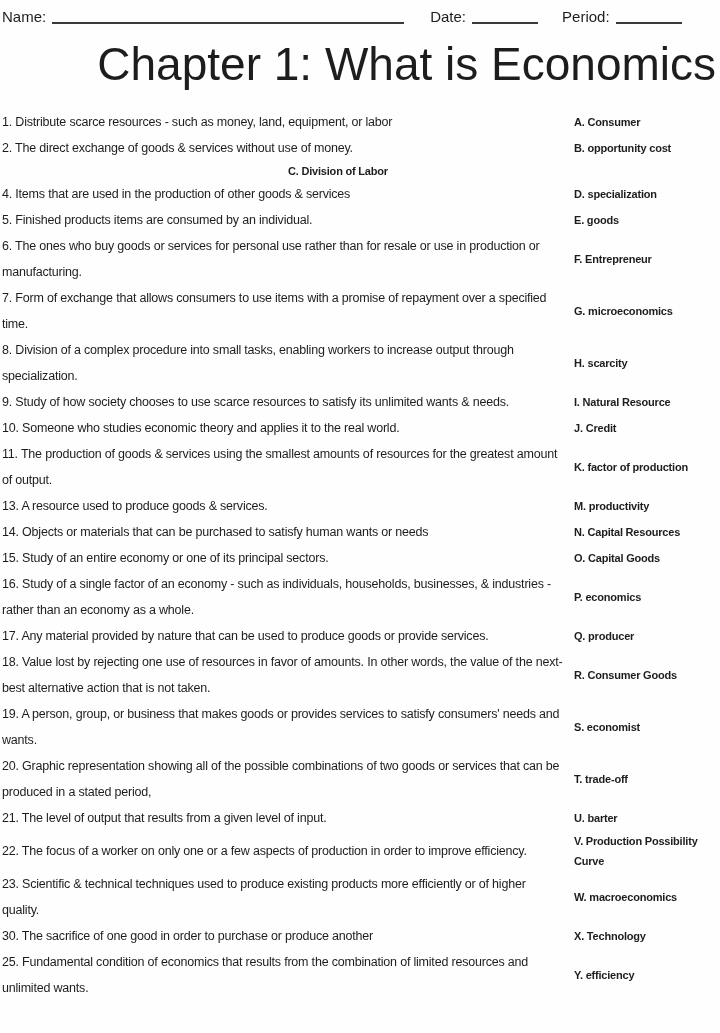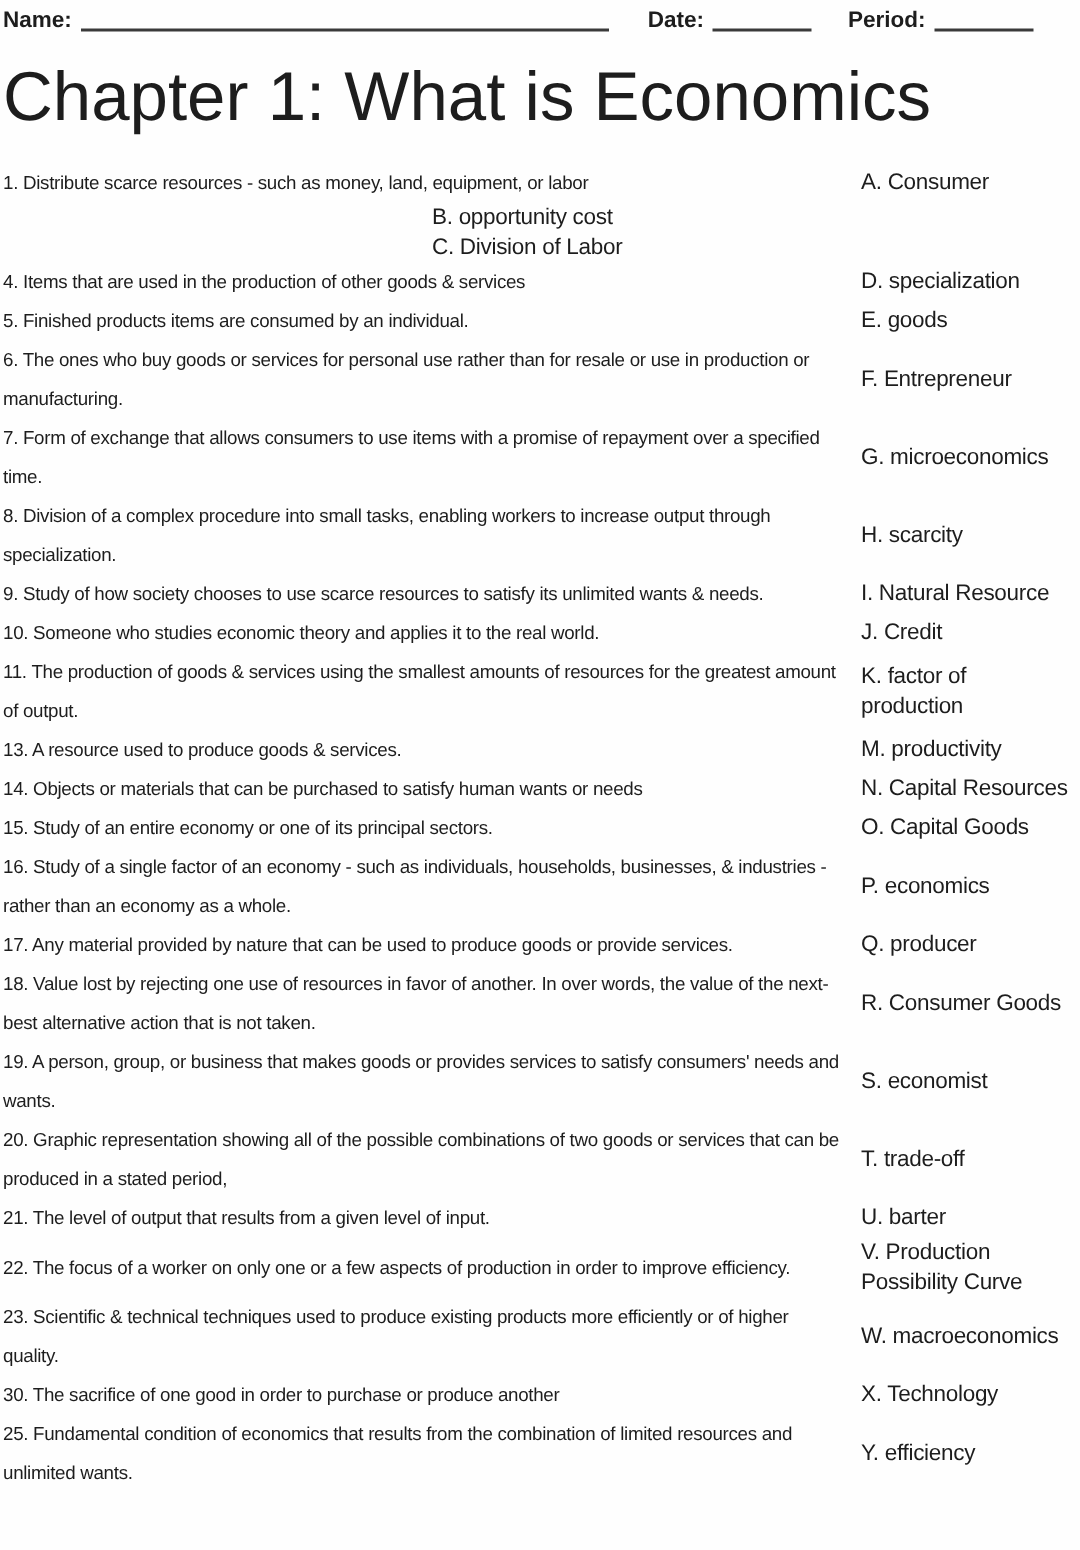--- a/index.html
+++ b/index.html
@@ -14,39 +14,39 @@
     background: #fefefe;
     color: #1d1d1d;
     font-family: "Liberation Sans", sans-serif;
     overflow: hidden;
     box-sizing: border-box;
     padding: 5px 4px 0 2px;
   }
   
   .header-row {
     display: flex;
-    align-items: flex-start;
+    align-items: center;
     font-size: 15px;
-    font-weight: bold;
+    font-weight: normal;
     height: 22px;
     white-space: nowrap;
   }
   .blank {
     display: inline-block;
     border-bottom: 2px solid #3a3a3a;
     height: 14px;
   }
   .blank.name { width: 352px; margin: 0 8px 1px 6px; }
   .blank.date { width: 66px; margin: 0 8px 1px 6px; }
   .blank.period { width: 66px; margin: 0 0 1px 6px; }
   .spacer-a { width: 18px; }
   .spacer-b { width: 16px; }
   
   .title {
-    text-align: left;
+    text-align: right;
     font-size: 46px;
     font-weight: 500;
     letter-spacing: 0px;
     margin: 8px 0 0 0;
     line-height: 58px;
     white-space: nowrap;
   }
   
   .list {
     margin-top: 16px;
@@ -58,24 +58,25 @@
   }
   .question {
     flex: 1 1 auto;
     font-size: 12.5px;
     line-height: 26px;
     letter-spacing: -0.2px;
     padding-right: 10px;
   }
   .answer {
     flex: 0 0 142px;
-    font-size: 15px;
+    font-size: 11px;
     line-height: 20px;
     letter-spacing: -0.2px;
     align-self: center;
+    font-weight: bold;
   }
 </style>
 </head>
 <body>
 
 <div class="page">
 
   <div class="header-row">
     <span>Name:</span>
     <span class="blank name"></span>
@@ -89,20 +90,21 @@
 
   <div class="title">Chapter 1: What is Economics</div>
 
   <div class="list">
   <div class="row">
     <div class="question"><span>1.</span> <span>Distribute scarce resources - such as money, land, equipment, or labor</span></div>
     <div class="answer"><span>A.</span> <span>Consumer</span></div>
   </div>
 
   <div class="row">
+    <div class="question"><span>2.</span> <span>The direct exchange of goods &amp; services without use of money.</span></div>
     <div class="answer"><span>B.</span> <span>opportunity cost</span></div>
   </div>
 
   <div class="row">
     <div class="answer"><span>C.</span> <span>Division of Labor</span></div>
   </div>
 
   <div class="row">
     <div class="question"><span>4.</span> <span>Items that are used in the production of other goods &amp; services</span></div>
     <div class="answer"><span>D.</span> <span>specialization</span></div>
@@ -163,21 +165,21 @@
     <div class="question"><span>16.</span> <span>Study of a single factor of an economy - such as individuals, households, businesses, &amp; industries - rather than an economy as a whole.</span></div>
     <div class="answer"><span>P.</span> <span>economics</span></div>
   </div>
 
   <div class="row">
     <div class="question"><span>17.</span> <span>Any material provided by nature that can be used to produce goods or provide services.</span></div>
     <div class="answer"><span>Q.</span> <span>producer</span></div>
   </div>
 
   <div class="row">
-    <div class="question"><span>18.</span> <span>Value lost by rejecting one use of resources in favor of another. In over words, the value of the next-best alternative action that is not taken.</span></div>
+    <div class="question"><span>18.</span> <span>Value lost by rejecting one use of resources in favor of amounts. In other words, the value of the next-best alternative action that is not taken.</span></div>
     <div class="answer"><span>R.</span> <span>Consumer Goods</span></div>
   </div>
 
   <div class="row">
     <div class="question"><span>19.</span> <span>A person, group, or business that makes goods or provides services to satisfy consumers' needs and wants.</span></div>
     <div class="answer"><span>S.</span> <span>economist</span></div>
   </div>
 
   <div class="row">
     <div class="question"><span>20.</span> <span>Graphic representation showing all of the possible combinations of two goods or services that can be produced in a stated period,</span></div>

